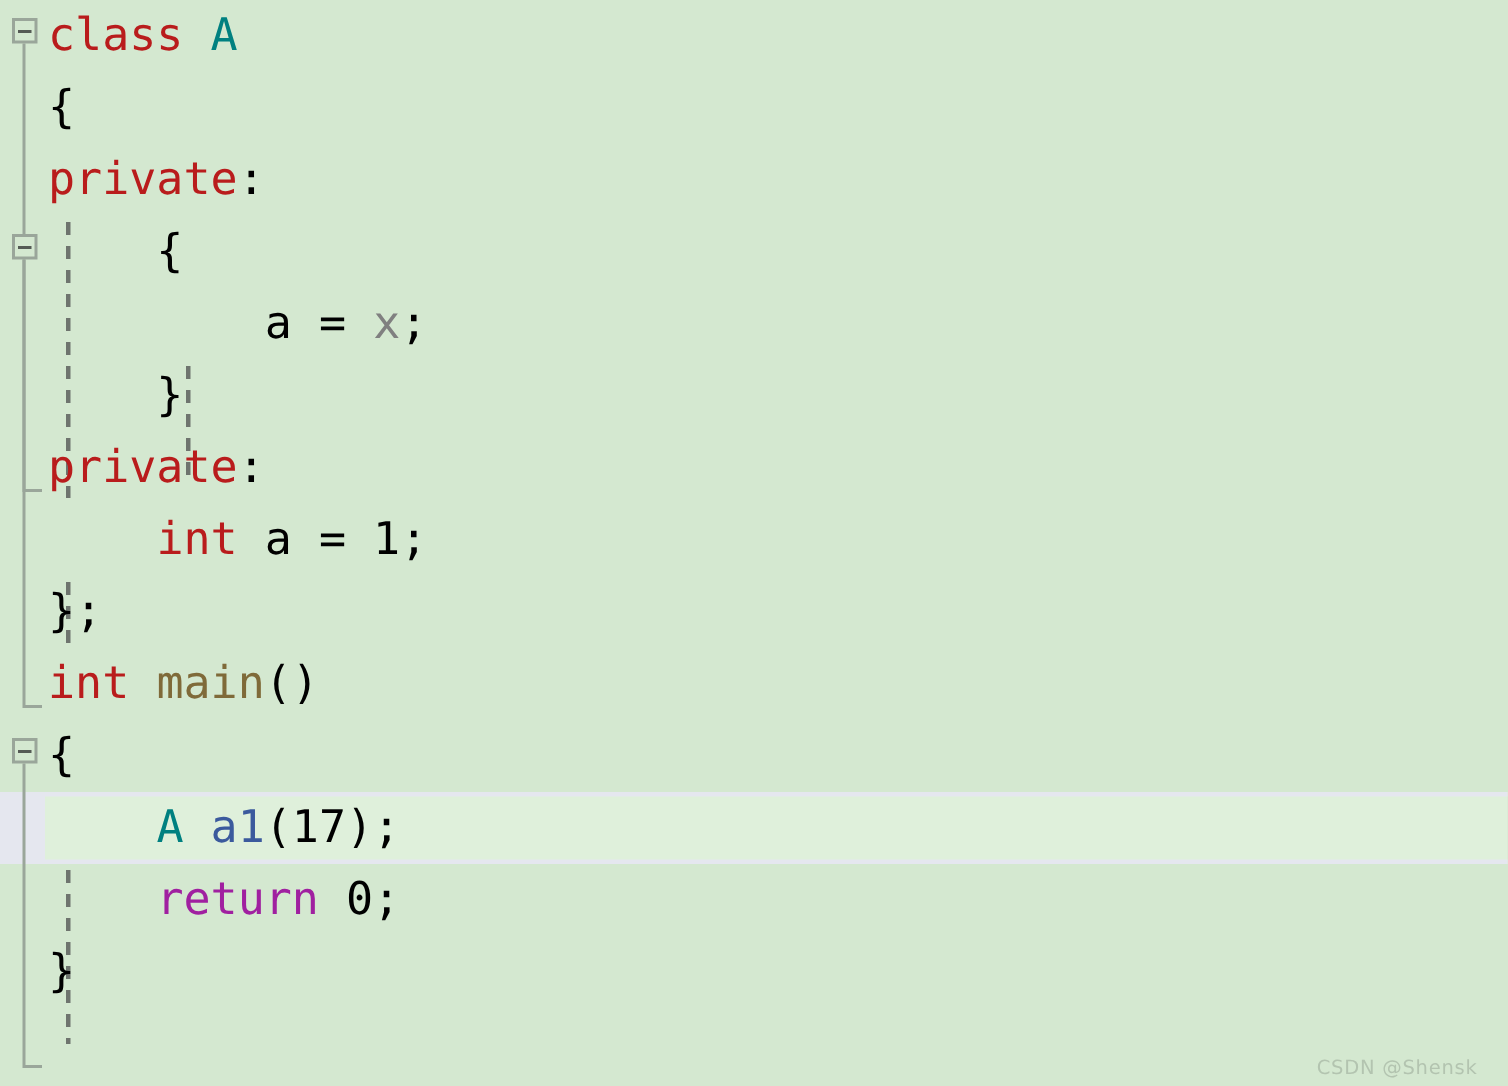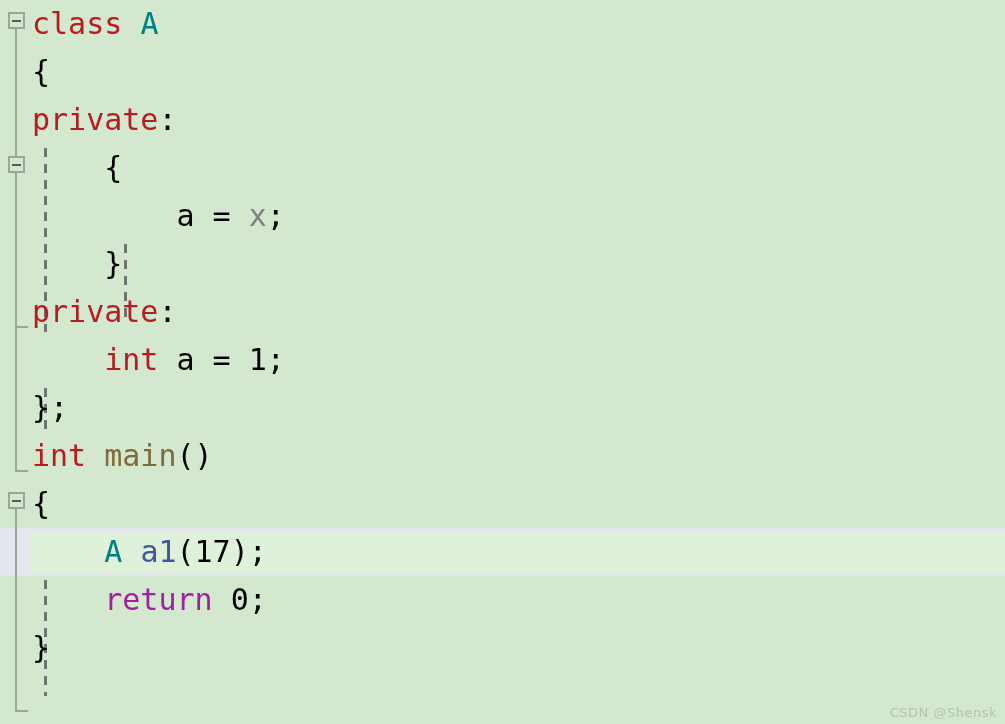--- a/index.html
+++ b/index.html
@@ -133,21 +133,21 @@
         #6e746e 0px, #6e746e 9px,
         rgba(0,0,0,0) 9px, rgba(0,0,0,0) 16px);
     background-size: 3px 16px;
     background-repeat: repeat-y;
   }
 
   
   .watermark {
     position: absolute;
     z-index: 6;
-    right: 8px;
+    right: 20px;
     bottom: 4px;
     font-family: "DejaVu Sans", "Liberation Sans", sans-serif;
     font-size: 13px;
     color: #b3c4b0;
     letter-spacing: 0.5px;
     user-select: none;
   }
 </style>
 </head>
 <body>

